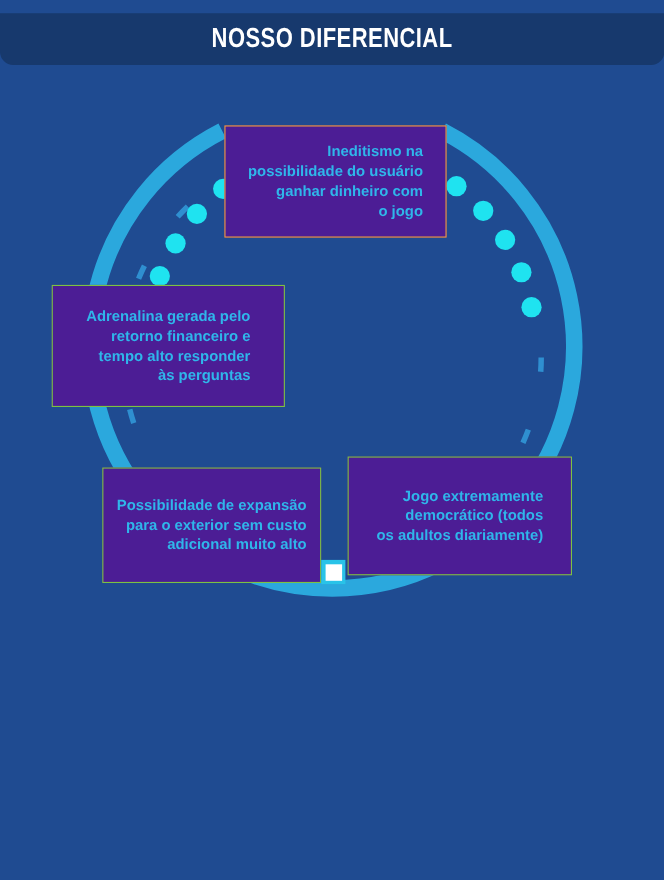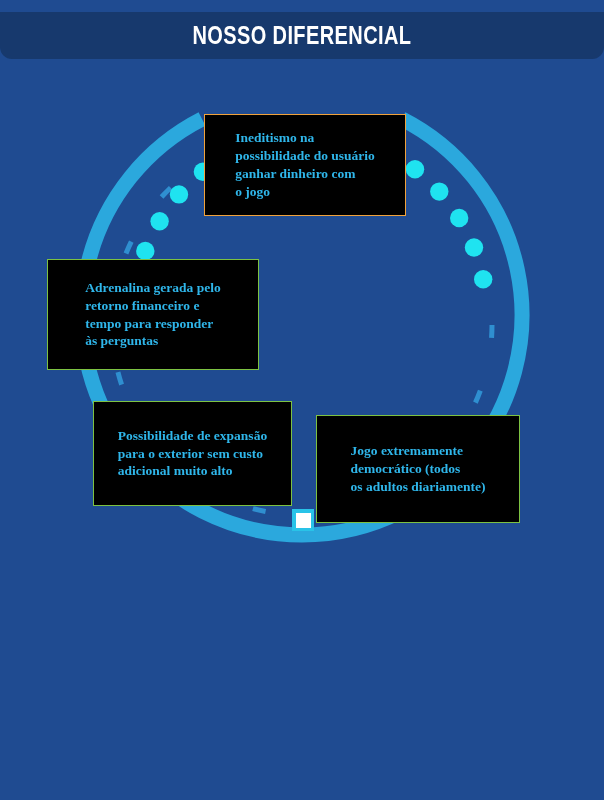--- a/index.html
+++ b/index.html
@@ -59,46 +59,45 @@
     left: 52px;
     top: 28px;
     width: 500px;
     height: 500px;
   }
   .ring-wrap svg { display: block; width: 500px; height: 500px; }
 
   
   .node {
     position: absolute;
-    background: #000000;
+    background: #4c1d95;
     border: 1.6px solid #7dc242;
     display: flex;
     align-items: center;
     justify-content: center;
-    text-align: left;
+    text-align: right;
     z-index: 20;
-    font-family: Liberation Serif, serif;
   }
 
   .node.accent { border-color: #f0a23c; }
 
   .node-text {
     color: #2fb6ea;
     font-size: 13.5px;
     font-weight: bold;
     line-height: 1.33;
     padding: 0 8px;
     white-space: pre-line;
   }
 
   
   .node-top      { left: 204px; top: 67px;  width: 202px; height: 102px; }
   .node-left     { left: 47px;  top: 212px; width: 212px; height: 111px; }
   .node-right    { left: 351px; top: 215px; width: 201px; height: 105px; }
-  .node-botleft  { left: 93px;  top: 354px; width: 199px; height: 105px; }
+  .node-botleft  { left: 93px;  top: 378px; width: 199px; height: 105px; }
   .node-botright { left: 316px; top: 368px; width: 204px; height: 108px; }
 
   
   .marker {
     position: absolute;
     left: 292px;
     top: 462px;
     width: 22px;
     height: 22px;
     background: #29c3e8;
@@ -159,21 +158,21 @@
   <div class="node accent node-top">
     <span class="node-text">Ineditismo na
 possibilidade do usuário
 ganhar dinheiro com
 o jogo</span>
   </div>
 
   <div class="node node-left">
     <span class="node-text">Adrenalina gerada pelo
 retorno financeiro e
-tempo para responder
+tempo alto responder
 às perguntas</span>
   </div>
 
 
   <div class="node node-botleft">
     <span class="node-text">Possibilidade de expansão
 para o exterior sem custo
 adicional muito alto</span>
   </div>
 

